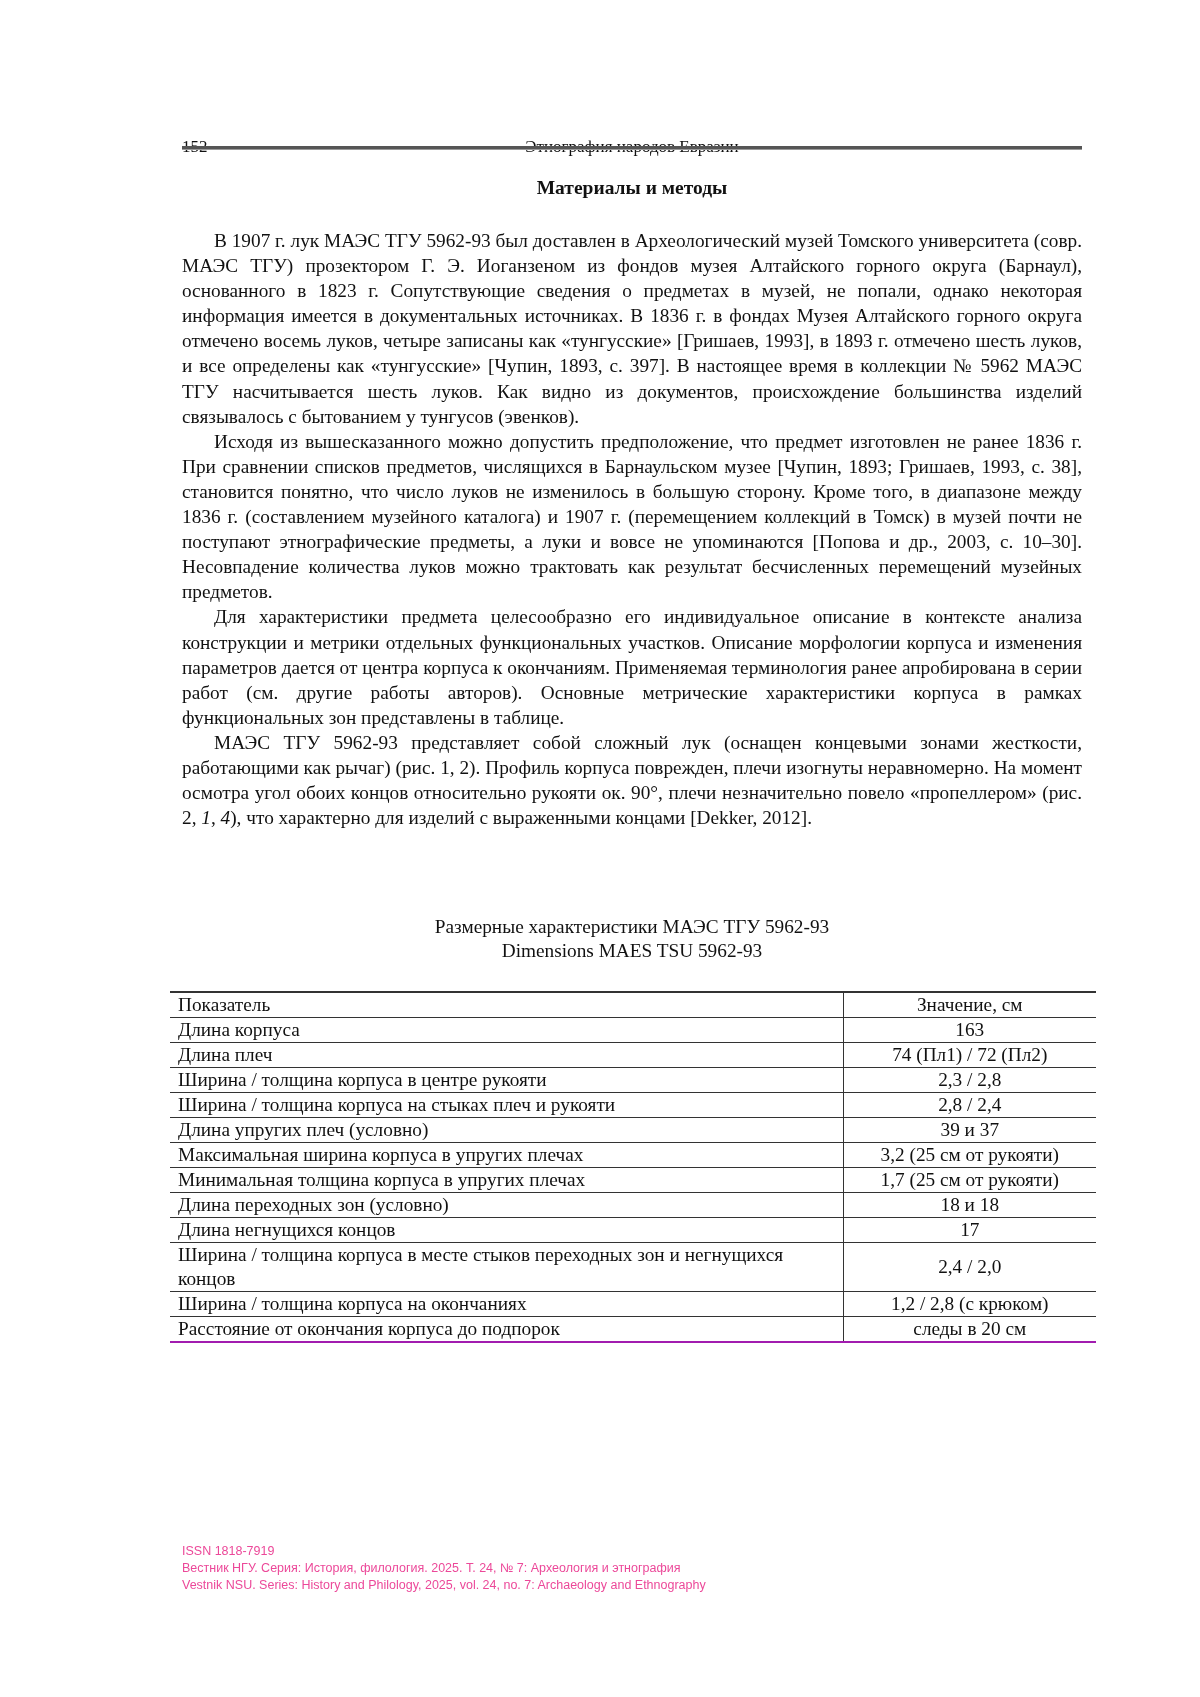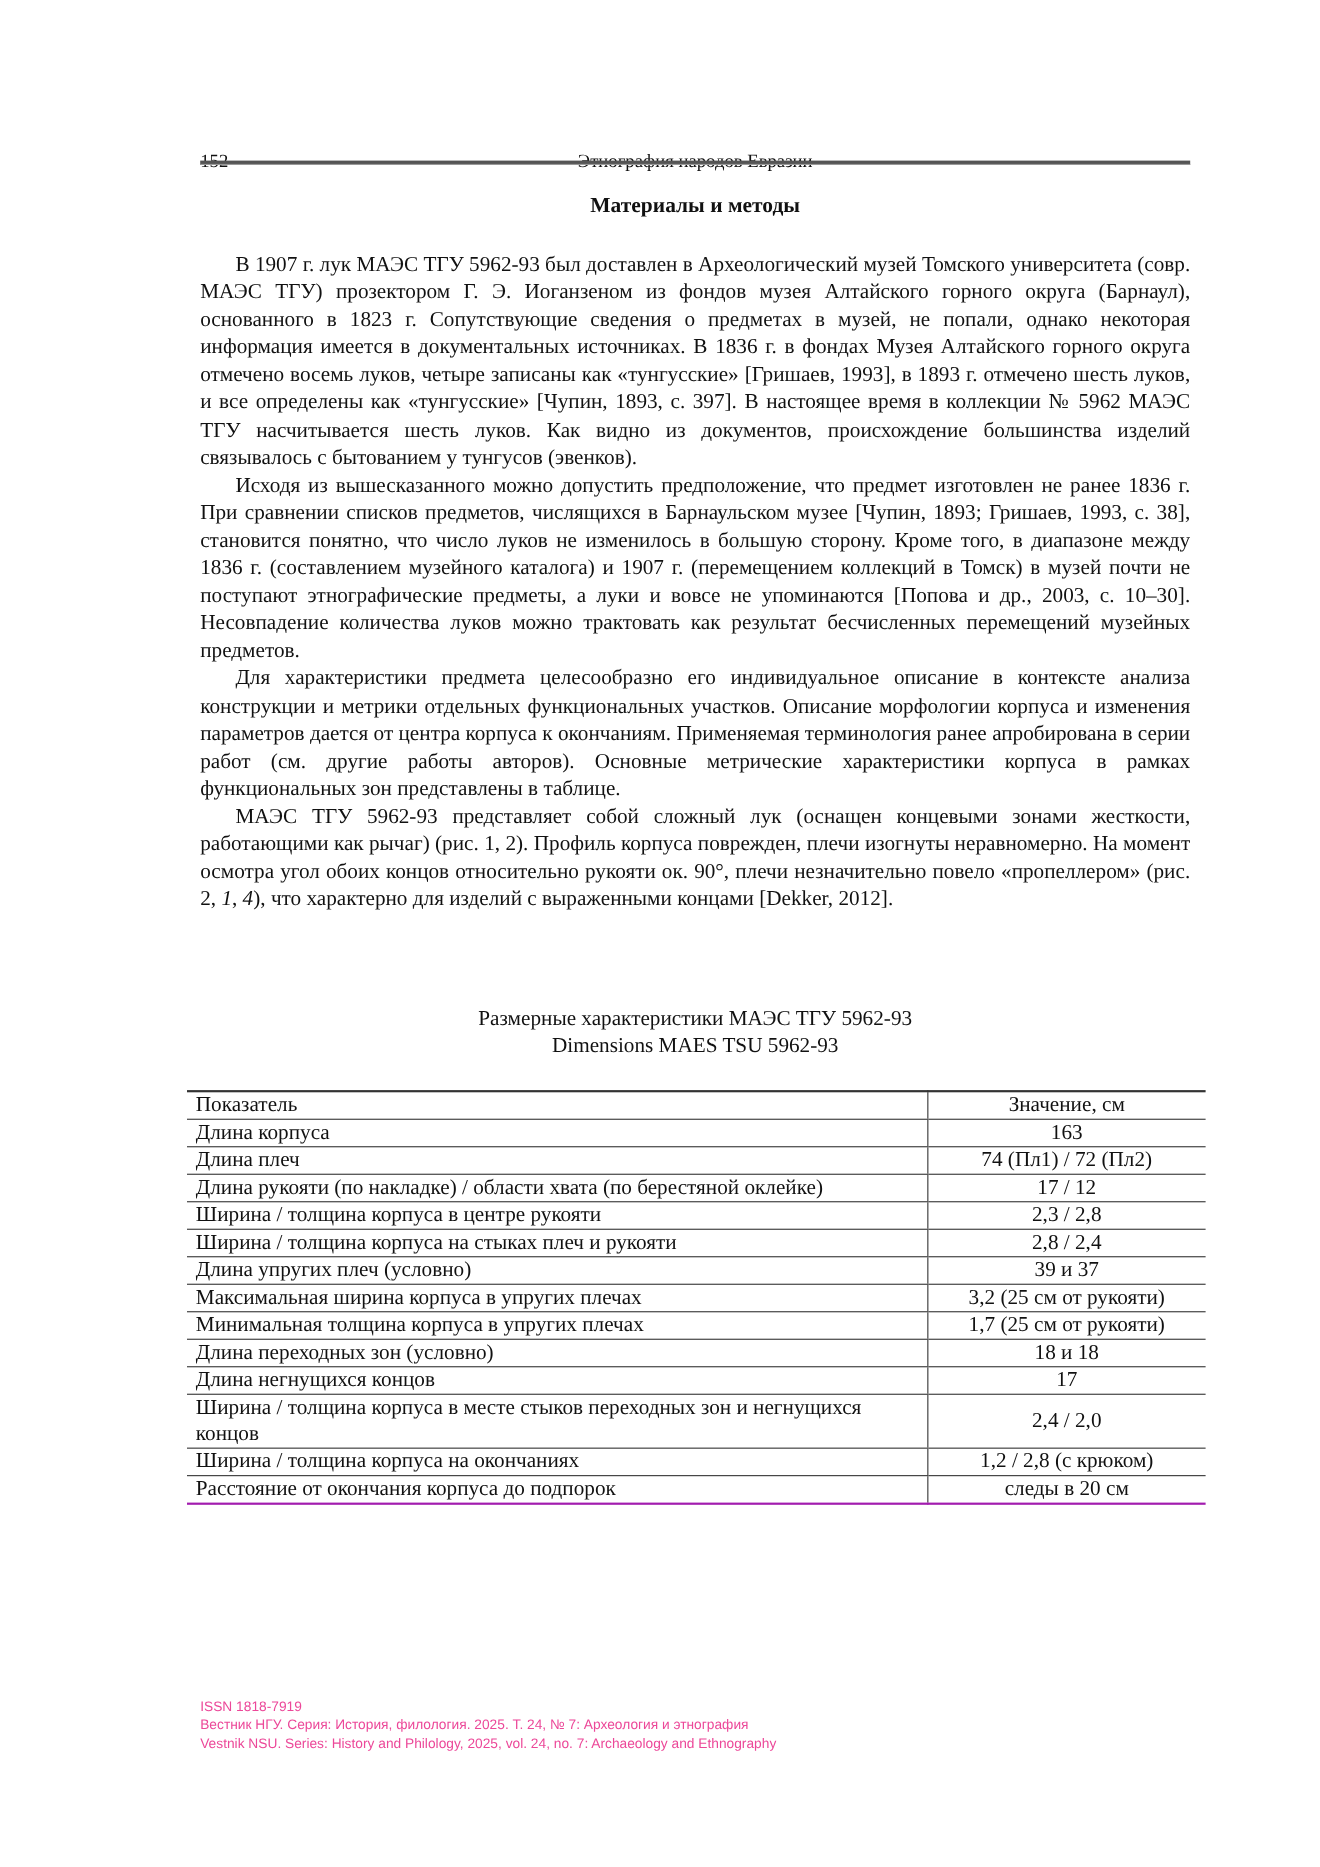--- a/index.html
+++ b/index.html
@@ -63,24 +63,20 @@
       </tr>
     <tr>
           <td class="lbl">Длина корпуса</td>
           <td class="val">163</td>
         </tr>
         <tr>
           <td class="lbl">Длина плеч</td>
           <td class="val">74 (Пл1) / 72 (Пл2)</td>
         </tr>
         <tr>
-          <td class="lbl">Длина рукояти (по накладке) / области хвата (по берестяной оклейке)</td>
-          <td class="val">17 / 12</td>
-        </tr>
-        <tr>
           <td class="lbl">Ширина / толщина корпуса в центре рукояти</td>
           <td class="val">2,3 / 2,8</td>
         </tr>
         <tr>
           <td class="lbl">Ширина / толщина корпуса на стыках плеч и рукояти</td>
           <td class="val">2,8 / 2,4</td>
         </tr>
         <tr>
           <td class="lbl">Длина упругих плеч (условно)</td>
           <td class="val">39 и 37</td>

